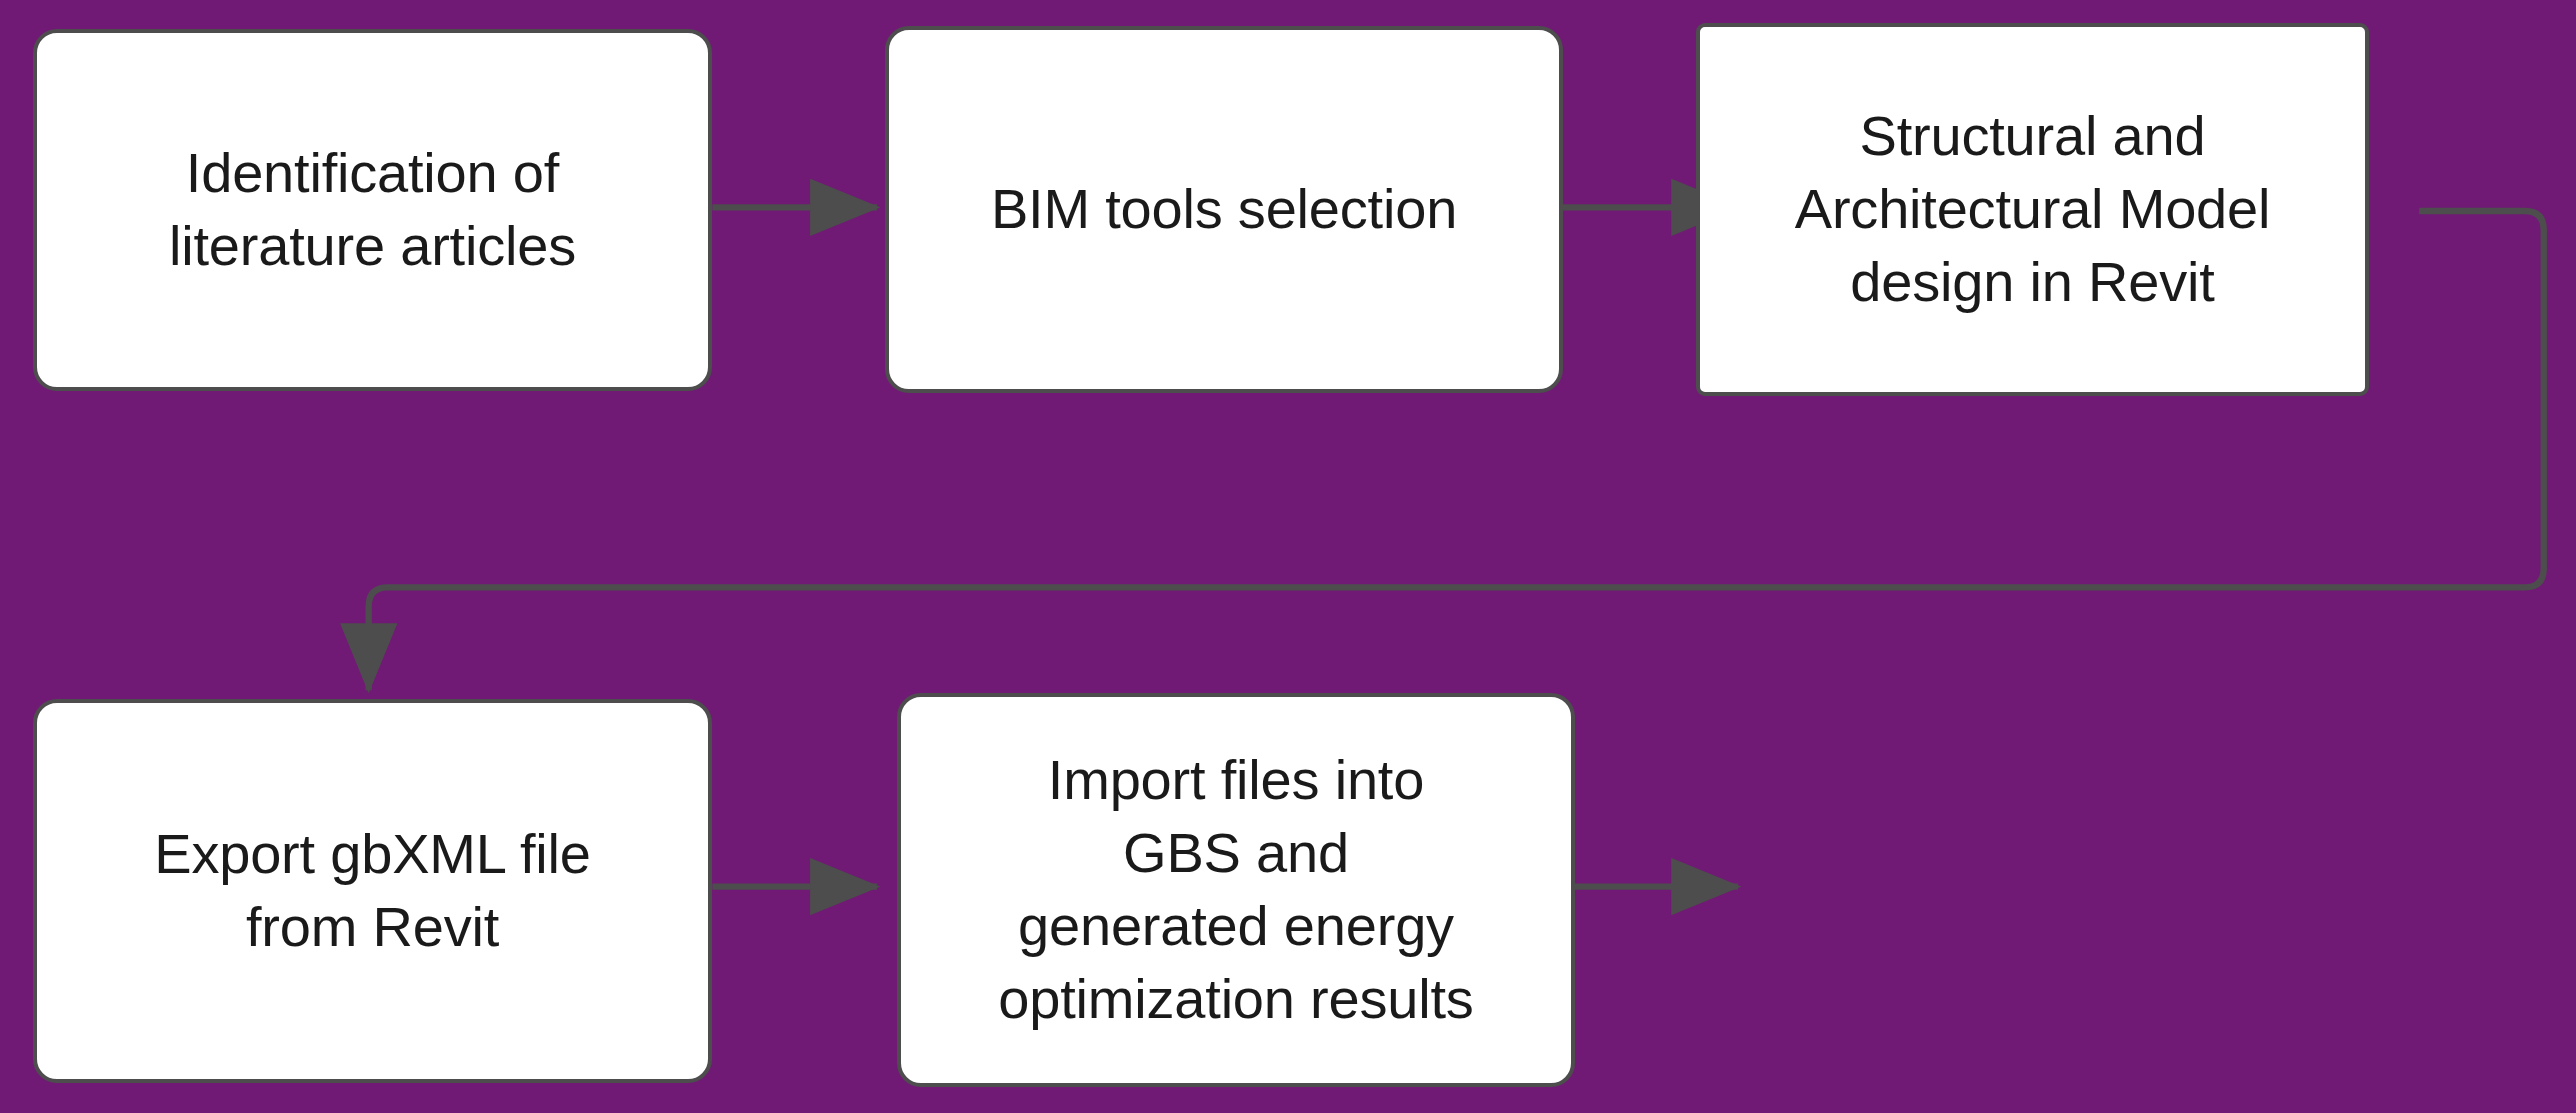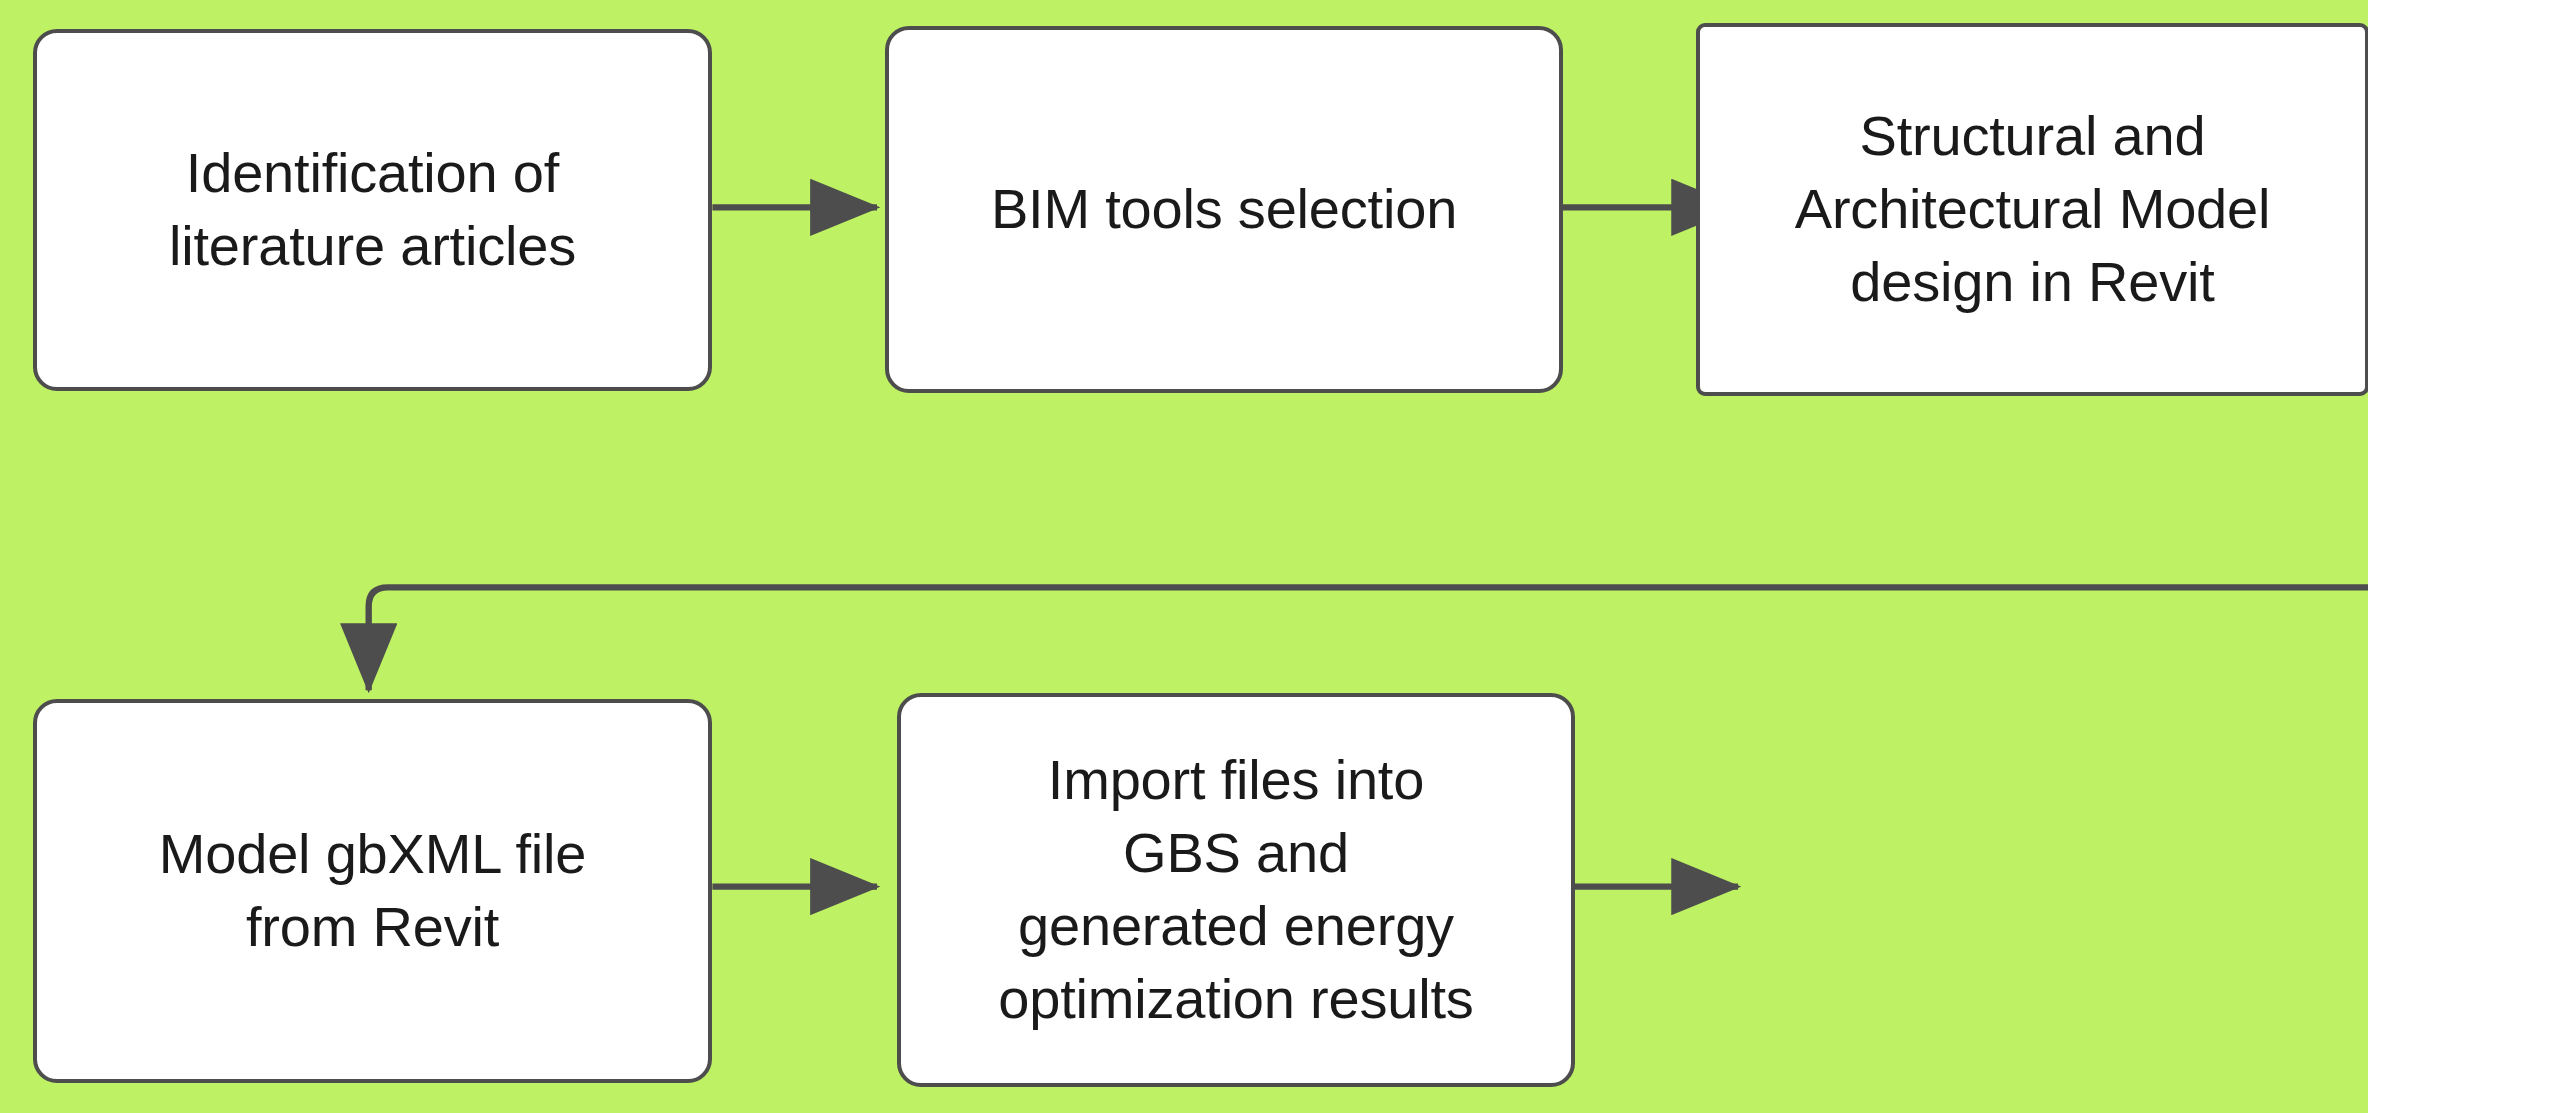--- a/index.html
+++ b/index.html
@@ -3,23 +3,23 @@
 <meta charset="utf-8">
 <title>Research Methodology Flowchart</title>
 <style>
   html, body {
     margin: 0;
     padding: 0;
     background: #ffffff;
   }
   #canvas {
     position: relative;
-    width: 2368px;
+    width: 2576px;
     height: 1113px;
-    background: #bef264;
+    background: #701a75;
     overflow: hidden;
     font-family: "Liberation Sans", sans-serif;
   }
   .flow-svg {
     position: absolute;
     left: 0;
     top: 0;
     width: 2576px;
     height: 1113px;
   }
@@ -85,21 +85,21 @@
     <span class="node-label">BIM tools selection</span>
   </div>
 
   <div class="node" id="node-3">
     <span class="node-label">Structural and
 Architectural Model
 design in Revit</span>
   </div>
 
   <div class="node" id="node-4">
-    <span class="node-label">Model gbXML file
+    <span class="node-label">Export gbXML file
 from Revit</span>
   </div>
 
   <div class="node" id="node-5">
     <span class="node-label">Import files into
 GBS and
 generated energy
 optimization results</span>
   </div>
 

